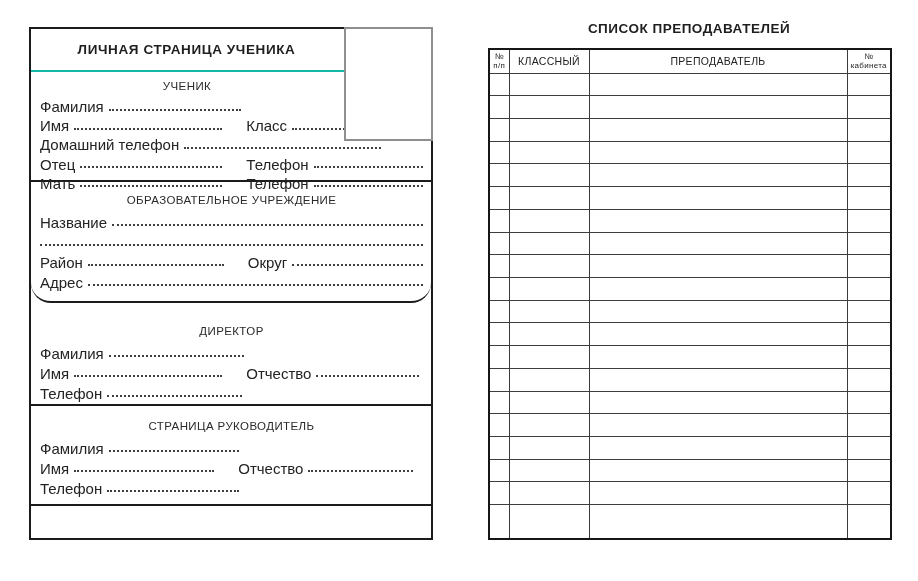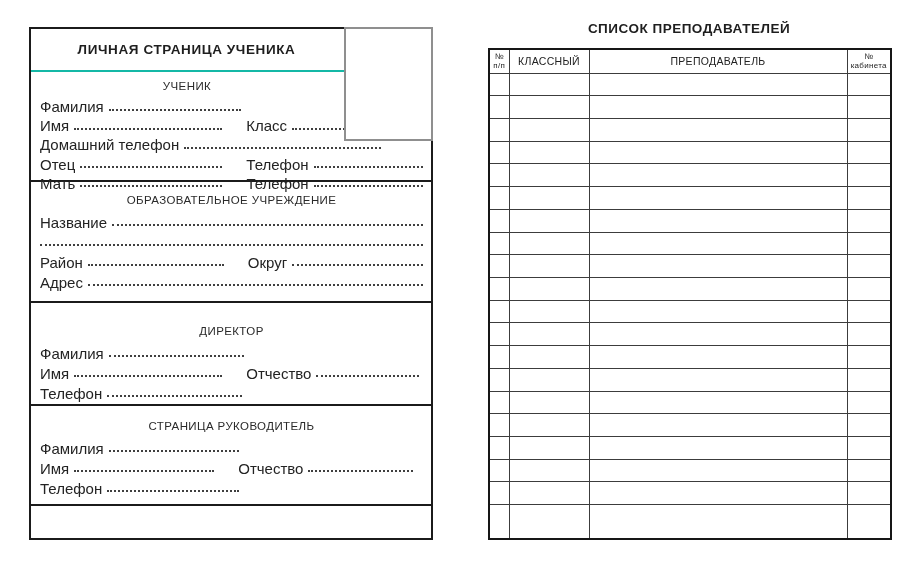--- a/index.html
+++ b/index.html
@@ -21,21 +21,21 @@
   }
   .title-text { font-weight:bold; font-size:13.5px; letter-spacing:0.6px; white-space:nowrap; }
 
   .sec { border-bottom:2px solid #1b1b1b; padding-left:9px; padding-right:8px; }
   .sec-heading {
     text-align:center; font-size:11.5px; letter-spacing:0.4px; color:#2a2a2a; white-space:nowrap;
   }
   .sec-student { height:110px; padding-top:3px; }
   .sec-student .sec-heading { height:22px; line-height:22px; padding-right:89px; }
   .sec-student .row { height:19.2px; }
-  .sec-institution { height:121px; padding-top:6px; }
+  .sec-institution { height:121px; padding-top:6px;border-radius:20px; }
   .sec-institution .sec-heading { height:24px; line-height:24px; }
   .sec-director { height:103px; padding-top:16px; }
   .sec-director .sec-heading { height:24px; line-height:24px; }
   .sec-teacher { height:100px; padding-top:8px; }
   .sec-teacher .sec-heading { height:24px; line-height:24px; }
   .sec-institution .row, .sec-director .row, .sec-teacher .row { height:20px; }
   .bottom-strip { height:6px; }
 
   .row { display:flex; align-items:center; font-size:15px; }
   .lbl { white-space:nowrap; color:#232323; }

